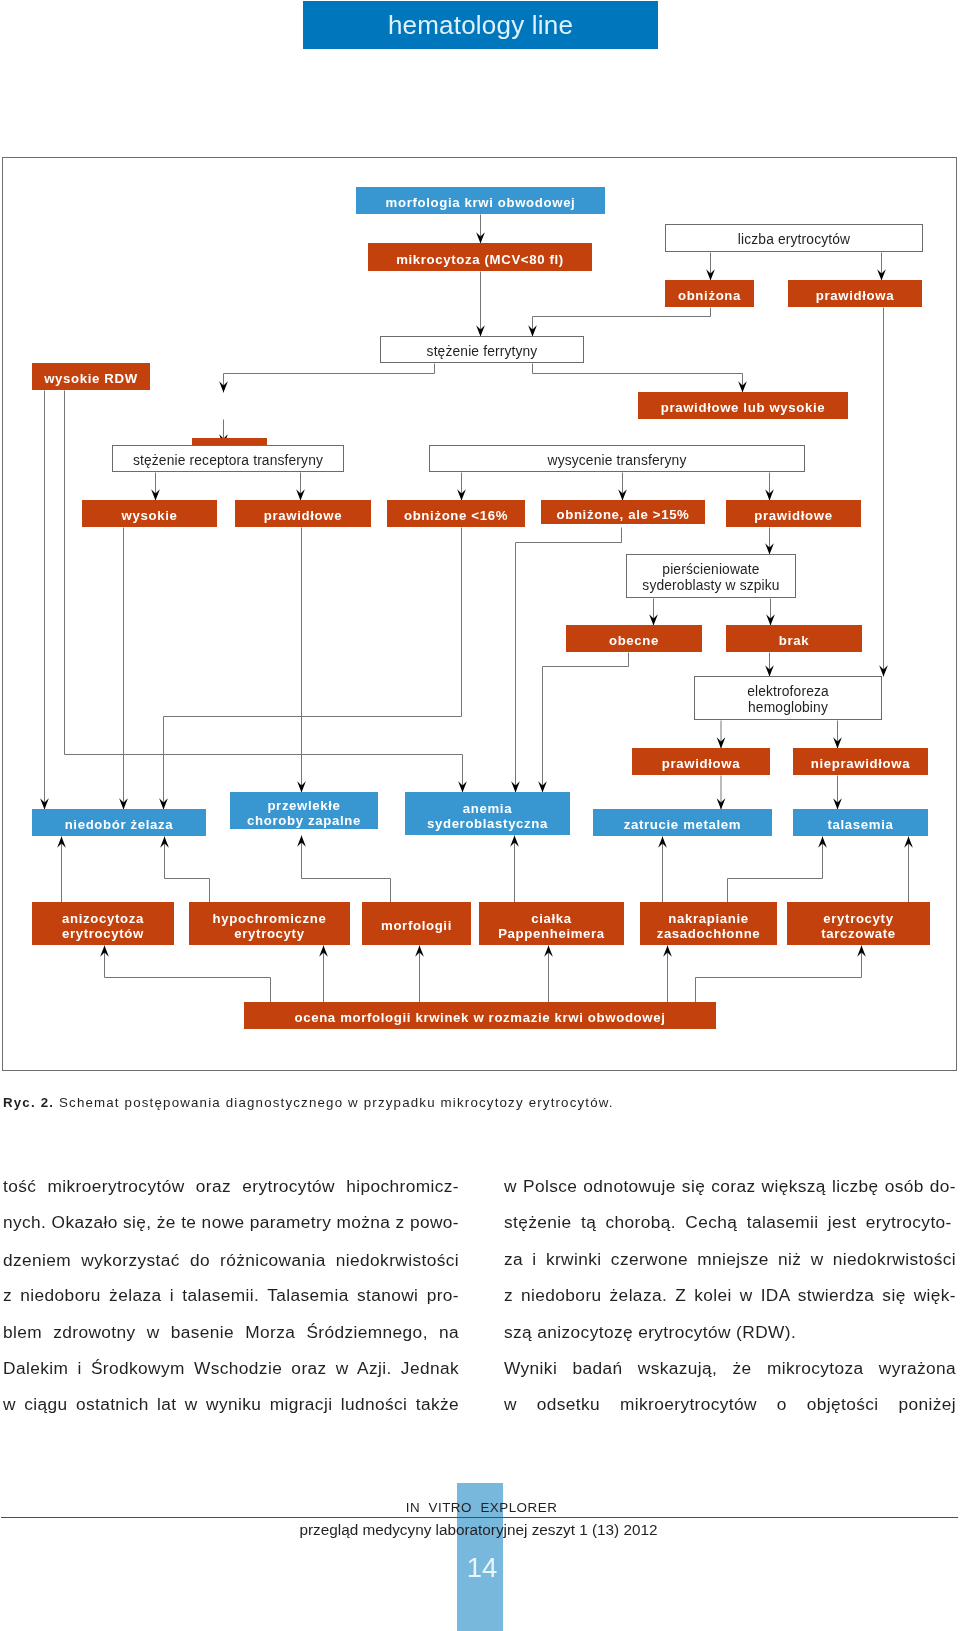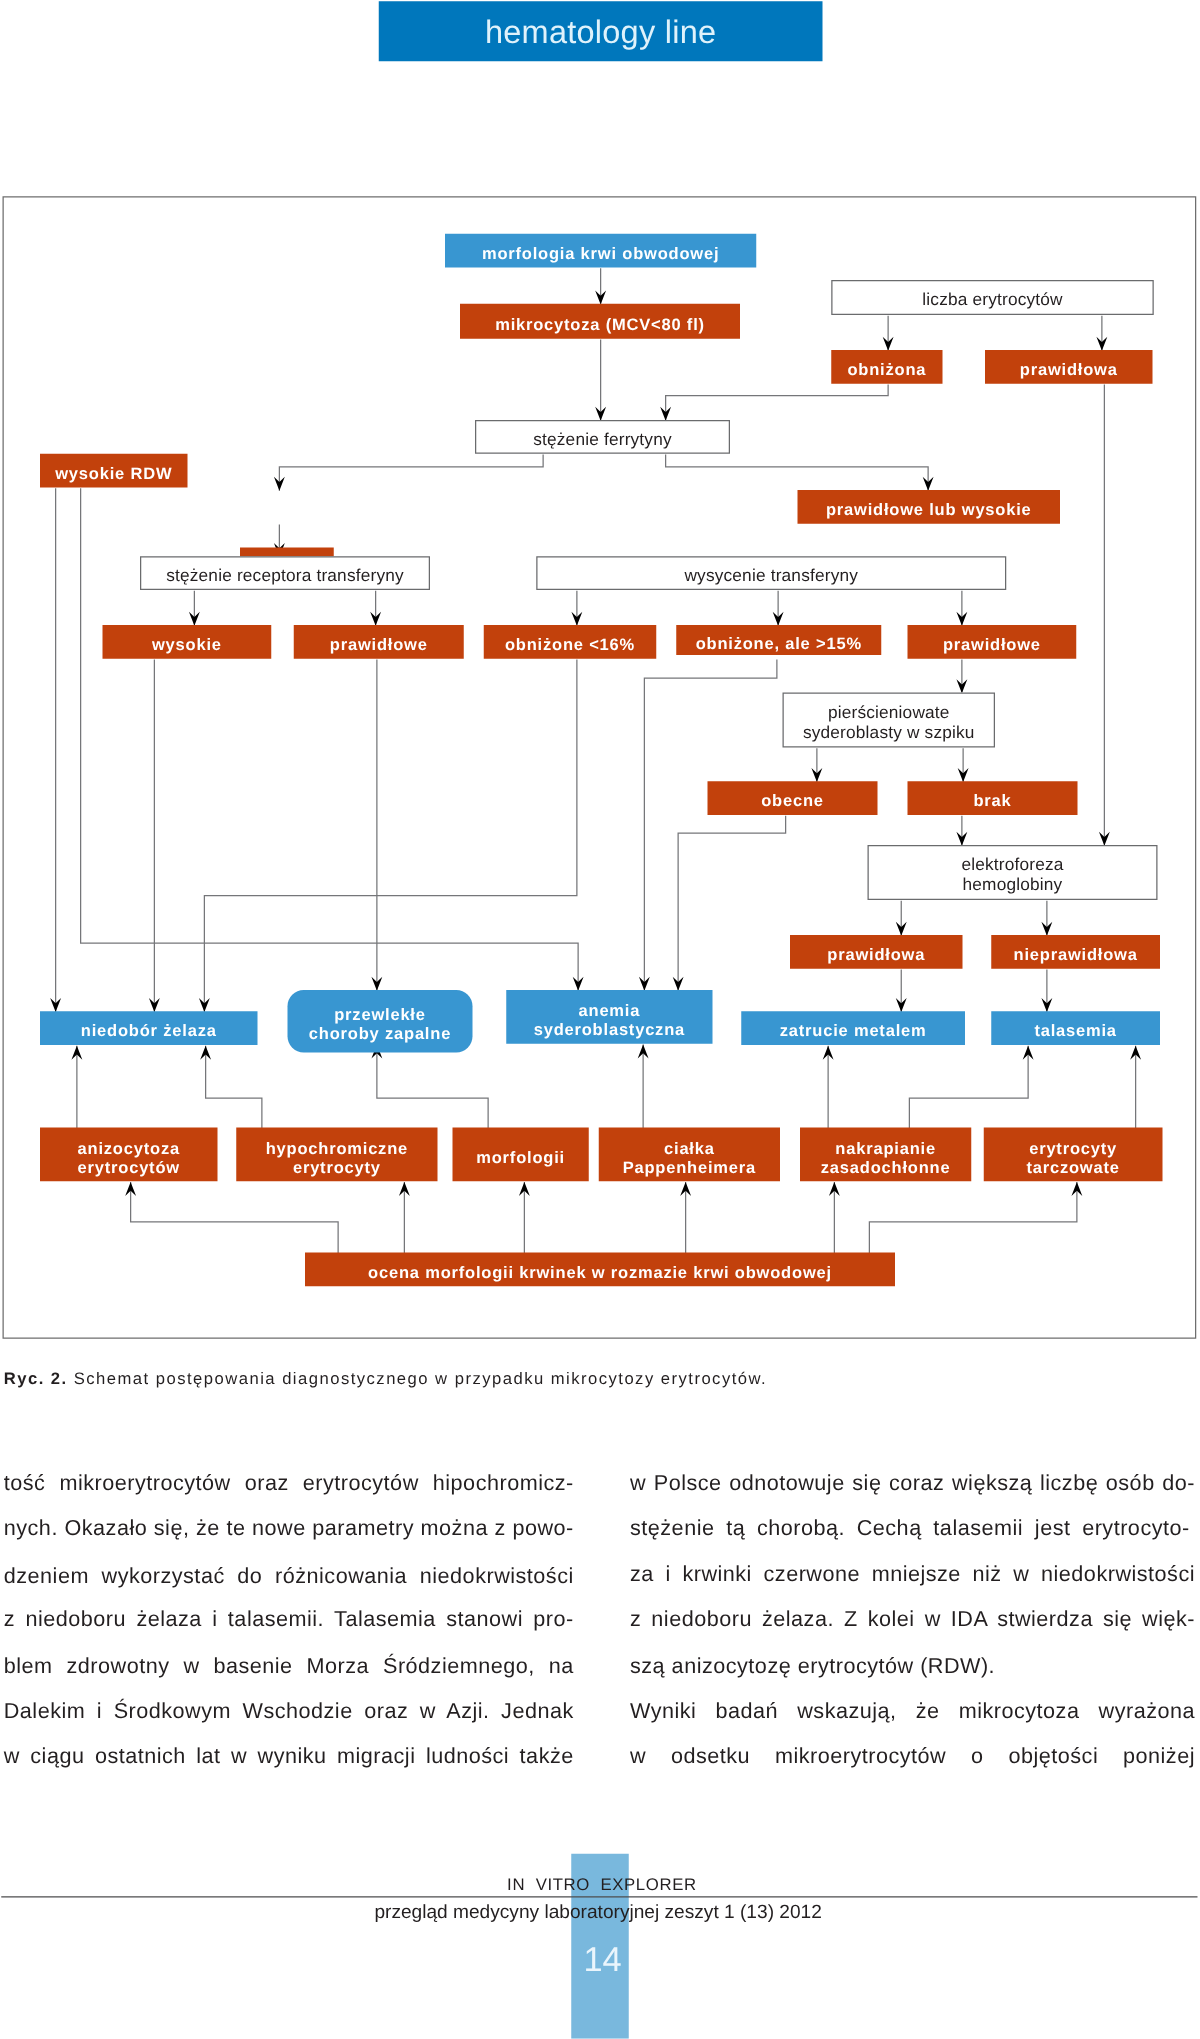--- a/index.html
+++ b/index.html
@@ -182,33 +182,33 @@
       </div>
       <div class="nodebox white" style="left: 624px; top: 397px; width: 170px; height: 44px;">
         <span>pierścieniowate<br>syderoblasty w szpiku</span>
       </div>
       <div class="nodebox blue" style="left: 564px; top: 468px; width: 136px; height: 27px;">
         <span>obecne</span>
       </div>
       <div class="nodebox blue" style="left: 724px; top: 468px; width: 136px; height: 27px;">
         <span>brak</span>
       </div>
-      <div class="nodebox white" style="left: 692px; top: 519px; width: 232px; height: 44px;">
+      <div class="nodebox white" style="left: 692px; top: 519px; width: 188px; height: 44px;">
         <span>elektroforeza<br>hemoglobiny</span>
       </div>
       <div class="nodebox blue" style="left: 630px; top: 591px; width: 138px; height: 27px;">
         <span>prawidłowa</span>
       </div>
       <div class="nodebox blue" style="left: 791px; top: 591px; width: 135px; height: 27px;">
         <span>nieprawidłowa</span>
       </div>
       <div class="nodebox blue-d" style="left: 30px; top: 652px; width: 174px; height: 27px;">
         <span>niedobór żelaza</span>
       </div>
-      <div class="nodebox blue-d" style="left: 228px; top: 635px; width: 148px; height: 50px; border-radius: 13px;">
+      <div class="nodebox blue-d" style="left: 228px; top: 635px; width: 148px; height: 37px;">
         <span>przewlekłe<br>choroby zapalne</span>
       </div>
       <div class="nodebox blue-d" style="left: 403px; top: 635px; width: 165px; height: 43px;">
         <span>anemia<br>syderoblastyczna</span>
       </div>
       <div class="nodebox blue-d" style="left: 591px; top: 652px; width: 179px; height: 27px;">
         <span>zatrucie metalem</span>
       </div>
       <div class="nodebox blue-d" style="left: 791px; top: 652px; width: 135px; height: 27px;">
         <span>talasemia</span>

